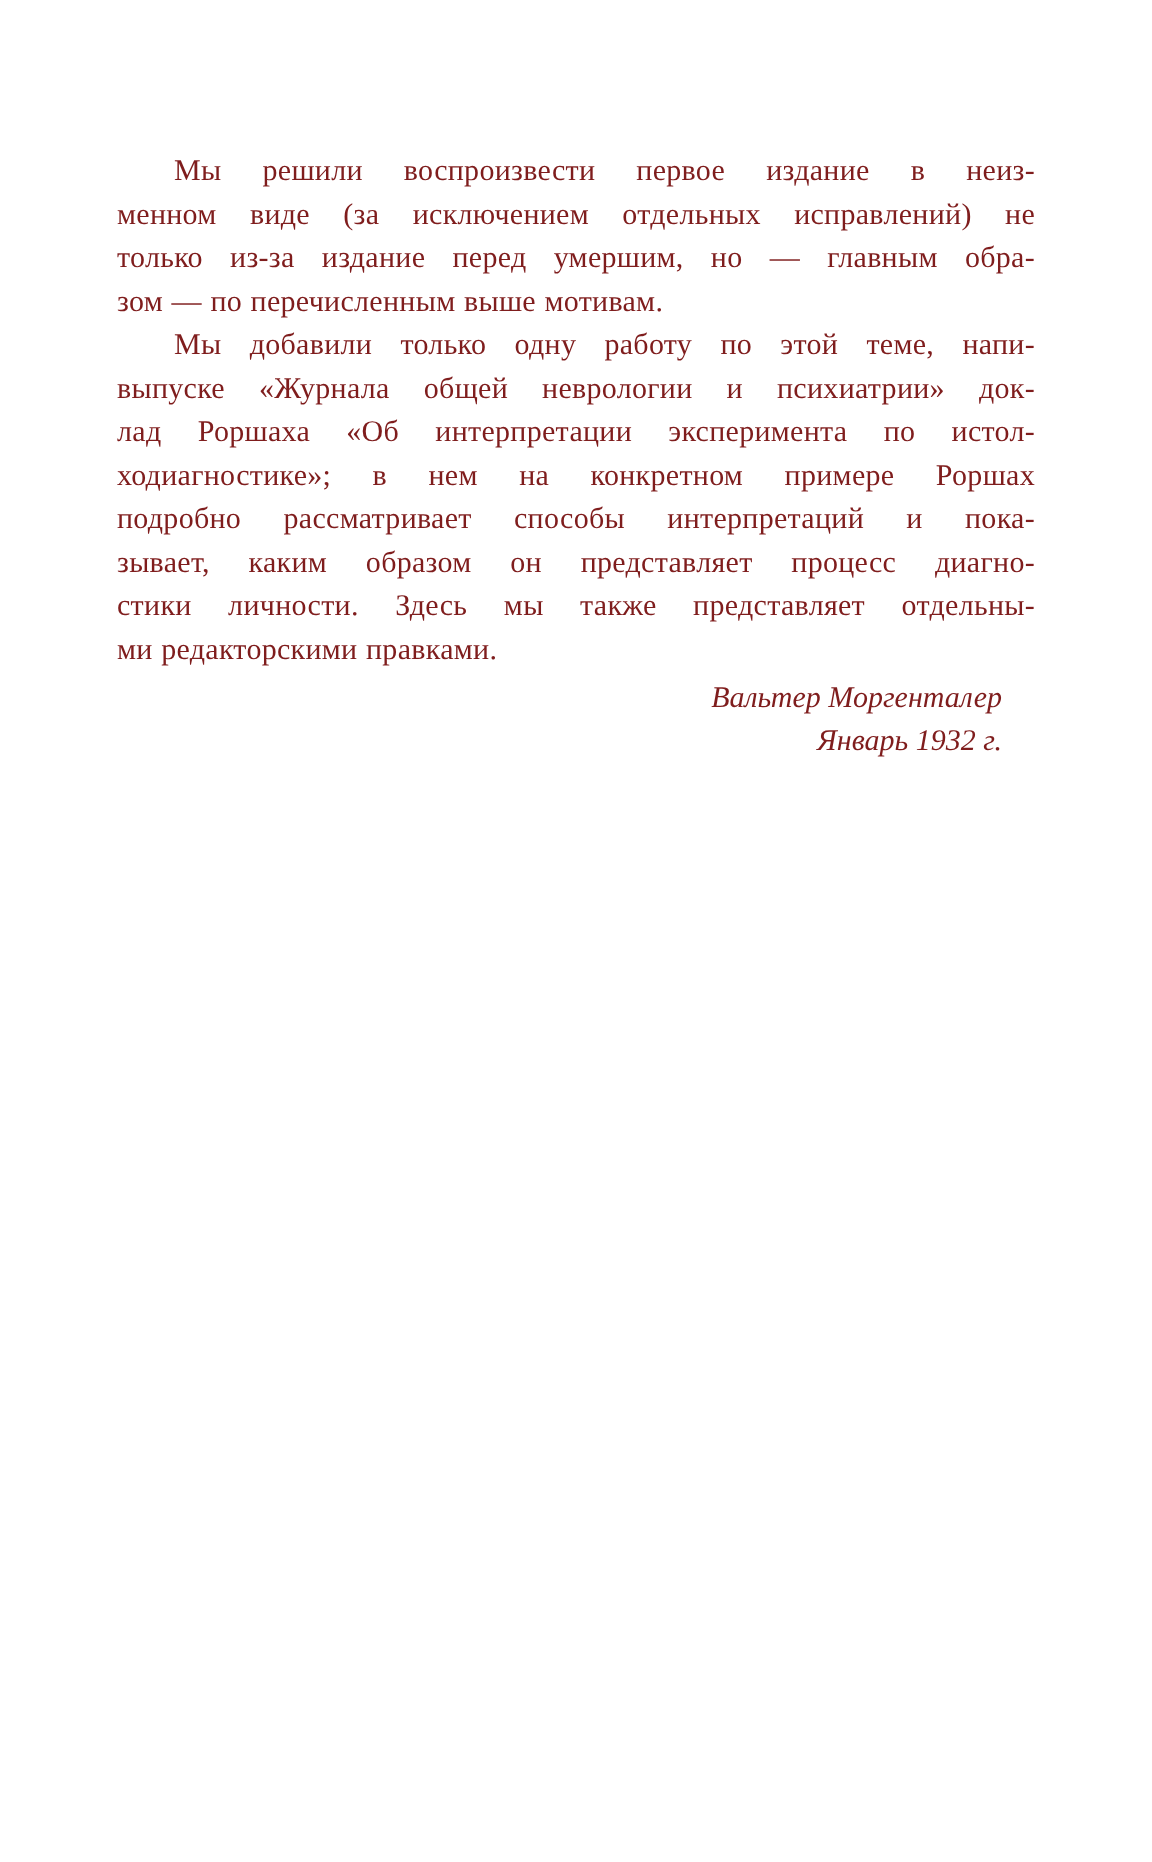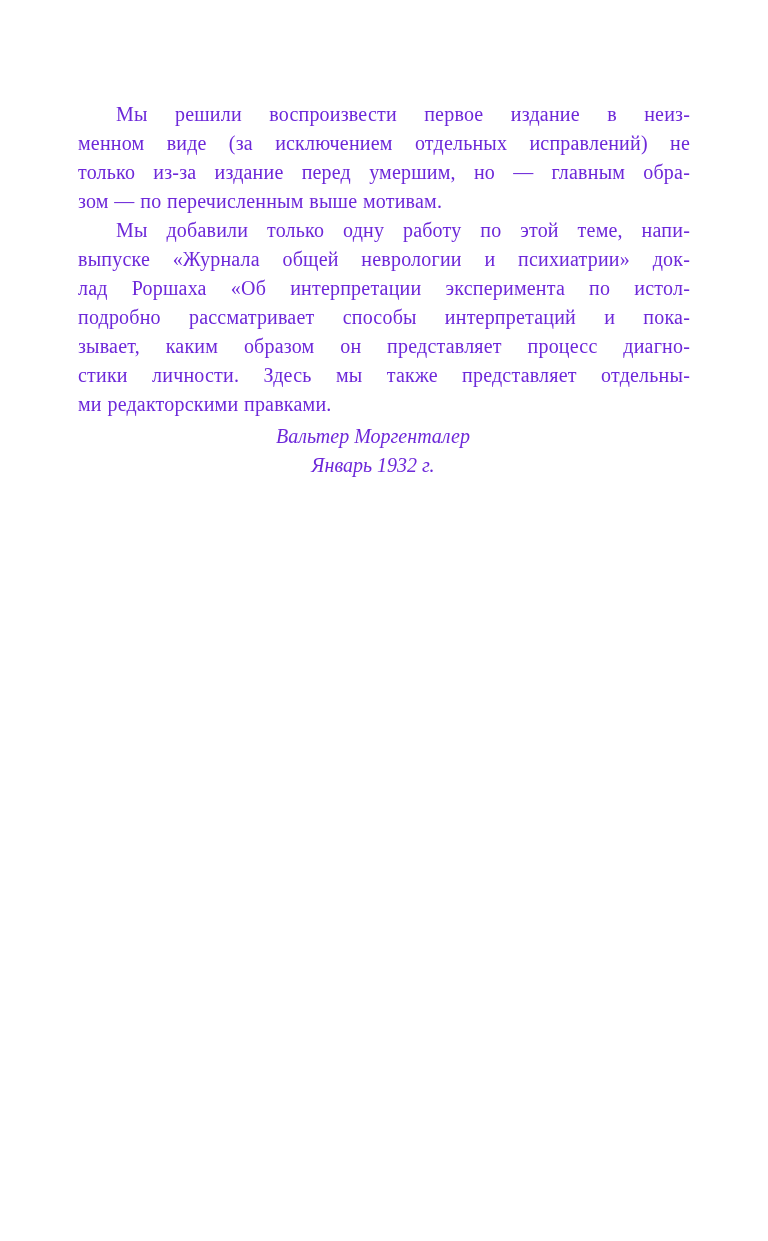--- a/index.html
+++ b/index.html
@@ -6,21 +6,21 @@
     margin: 0;
     padding: 0;
     background: #ffffff;
   }
   .page {
     position: relative;
     width: 768px;
     height: 1241px;
     background: #ffffff;
     font-family: "Liberation Serif", "DejaVu Serif", serif;
-    color: #6d28d9;
+    color: #7f1d1d;
     overflow: hidden;
   }
   .text-block {
     position: absolute;
     left: 78px;
     top: 100px;
     width: 612px;
     font-size: 20px;
     line-height: 29px;
   }
@@ -38,21 +38,21 @@
   .line.first {
     padding-left: 38px;
   }
   .line.last {
     text-align-last: left;
     white-space: normal;
   }
   .signature {
     margin-top: 3px;
     padding-right: 22px;
-    text-align: center;
+    text-align: right;
     font-style: italic;
     font-size: 20px;
     line-height: 29px;
   }
 </style>
 </head>
 <body>
 
 <div class="page">
   <div class="text-block">
@@ -61,20 +61,21 @@
       <div class="line first">Мы решили воспроизвести первое издание в неиз-</div>
       <div class="line">менном виде (за исключением отдельных исправлений) не</div>
       <div class="line">только из-за издание перед умершим, но — главным обра-</div>
       <div class="line last">зом — по перечисленным выше мотивам.</div>
     </div>
 
     <div class="para">
       <div class="line first">Мы добавили только одну работу по этой теме, напи-</div>
       <div class="line">выпуске «Журнала общей неврологии и психиатрии» док-</div>
       <div class="line">лад Роршаха «Об интерпретации эксперимента по истол-</div>
+      <div class="line">ходиагностике»; в нем на конкретном примере Роршах</div>
       <div class="line">подробно рассматривает способы интерпретаций и пока-</div>
       <div class="line">зывает, каким образом он представляет процесс диагно-</div>
       <div class="line">стики личности. Здесь мы также представляет отдельны-</div>
       <div class="line last">ми редакторскими правками.</div>
     </div>
 
     <div class="signature">
       <div>Вальтер Моргенталер</div>
       <div>Январь 1932 г.</div>
     </div>

